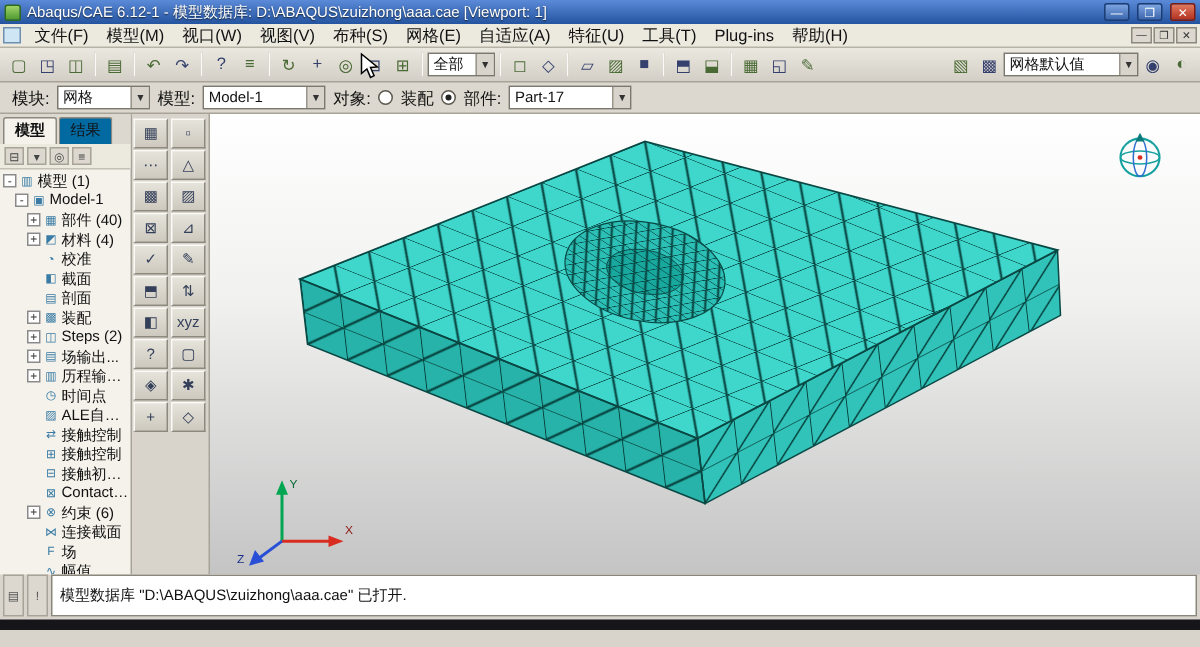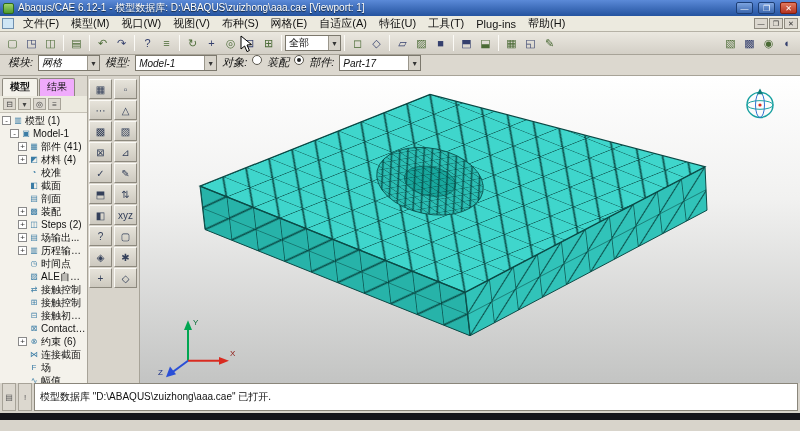--- a/index.html
+++ b/index.html
@@ -21,39 +21,39 @@
   .mwinbtn { width:14px; height:11px; font-size:7px; display:flex; align-items:center; justify-content:center; background:#dcd8cf; border:1px solid #8d897e; margin-left:1px; color:#333; }
 
   
   .toolbar { height:23px; background:linear-gradient(#ebe8e0,#d3cfc6); border-bottom:1px solid #a7a398; display:flex; align-items:center; padding:0 3px; position:relative; }
   .tbi { width:19px; height:18px; display:flex; align-items:center; justify-content:center; font-size:11px; color:#35406e; border:1px solid transparent; }
   .tbi:nth-child(odd){ color:#4a6a35; }
   .sep { width:1px; height:16px; background:#9a968b; border-right:1px solid #fbfaf6; margin:0 3px; }
   .combo { background:#fff; border:1px solid #7c786d; height:16px; display:flex; align-items:center; font-size:10px; padding-left:3px; }
   .combo .cval { flex:1; white-space:nowrap; overflow:hidden; }
   .combo .carr { width:12px; height:100%; background:#d8d4cb; border-left:1px solid #9a968b; display:flex; align-items:center; justify-content:center; font-size:7px; color:#333; }
-  .sel-combo { width:56px; }
+  .sel-combo { width:45px; }
   .cc-combo { width:90px; }
   .push { margin-left:auto; }
   .cursor-svg { position:absolute; left:240px; top:3px; z-index:5; pointer-events:none; }
 
   
-  .contextbar { height:21px; background:#dcd8cf; border-bottom:1px solid #a7a398; display:flex; align-items:flex-start; gap:5px; padding:0 8px;font-style:italic; }
+  .contextbar { height:21px; background:#dcd8cf; border-bottom:1px solid #a7a398; display:flex; align-items:center; gap:5px; padding:0 8px; }
   .ctx-label { white-space:nowrap; }
   .ctx-combo { height:16px; }
   .w60{width:62px;} .w80{width:82px;}
   .radio { width:10px; height:10px; border-radius:50%; border:1px solid #5c584e; background:#fff; position:relative; }
   .radio.sel::after { content:""; position:absolute; left:2px; top:2px; width:4px; height:4px; border-radius:50%; background:#222; }
 
   
   .main { display:flex; height:307px; }
 
   .tree-panel { width:88px; background:#f4f2eb; border-right:1px solid #a7a398; display:flex; flex-direction:column; font-size:10px; }
   .tree-tabs { display:flex; padding:2px 2px 0; gap:1px; background:#dcd8cf; }
-  .ttab { padding:1px 7px 2px; border:1px solid #8d897e; border-bottom:none; background:#f0abfc; border-radius:2px 2px 0 0; }
+  .ttab { padding:1px 7px 2px; border:1px solid #8d897e; border-bottom:none; background:#0369a1; border-radius:2px 2px 0 0; }
   .ttab.active { background:#f4f2eb; font-weight:bold; }
   .tree-mini { display:flex; gap:2px; padding:2px 3px; border-bottom:1px solid #c5c1b6; background:#eceadf; }
   .tmi { width:13px; height:12px; display:flex; align-items:center; justify-content:center; font-size:8px; color:#444; background:#dcd8cf; border:1px solid #a7a398; }
   .tree-list { flex:1; overflow:hidden; padding-top:1px; }
   .trow { height:13px; display:flex; align-items:center; gap:2px; white-space:nowrap; overflow:hidden; }
   .exp { width:9px; height:9px; min-width:9px; border:1px solid #8a8a8a; background:#fff; font-size:8px; line-height:7px; text-align:center; color:#333; }
   .exp.noexp { visibility:hidden; }
   .tico { width:10px; min-width:10px; text-align:center; font-size:8px; color:#3a7ca5; }
   .tlabel { overflow:hidden; text-overflow:ellipsis; }
 
@@ -136,20 +136,24 @@
   <i class="sep"></i>
   <span class="tbi">⬒</span>
   <span class="tbi">⬓</span>
   <i class="sep"></i>
   <span class="tbi">▦</span>
   <span class="tbi">◱</span>
   <span class="tbi">✎</span>
   <span class="push"></span>
   <span class="tbi">▧</span>
   <span class="tbi">▩</span>
+  <div class="combo cc-combo">
+    <span class="cval">网格默认值</span>
+    <span class="carr">▼</span>
+  </div>
   <span class="tbi">◉</span>
   <span class="tbi">◐</span>
   <svg class="cursor-svg" width="13" height="18">
     <path d="M1,1 L1,14 L4.6,11 L7,16.6 L9.4,15.5 L7,10 L11.5,9.6 Z" fill="#fff" stroke="#000" stroke-width="1"></path>
   </svg>
 </div>
 
 <div class="contextbar">
   <span class="ctx-label">模块:</span>
   <div class="combo ctx-combo w60">
@@ -192,21 +196,21 @@
           <span class="tlabel">模型 (1)</span>
         </div>
       <div class="trow" style="padding-left:10px">
           <span class="exp">-</span>
           <span class="tico">▣</span>
           <span class="tlabel">Model-1</span>
         </div>
       <div class="trow" style="padding-left:18px">
           <span class="exp">+</span>
           <span class="tico">▦</span>
-          <span class="tlabel">部件 (41)</span>
+          <span class="tlabel">部件 (40)</span>
         </div>
       <div class="trow" style="padding-left:18px">
           <span class="exp">+</span>
           <span class="tico">◩</span>
           <span class="tlabel">材料 (4)</span>
         </div>
       <div class="trow" style="padding-left:18px">
           <span class="exp noexp"></span>
           <span class="tico">◔</span>
           <span class="tlabel">校准</span>

